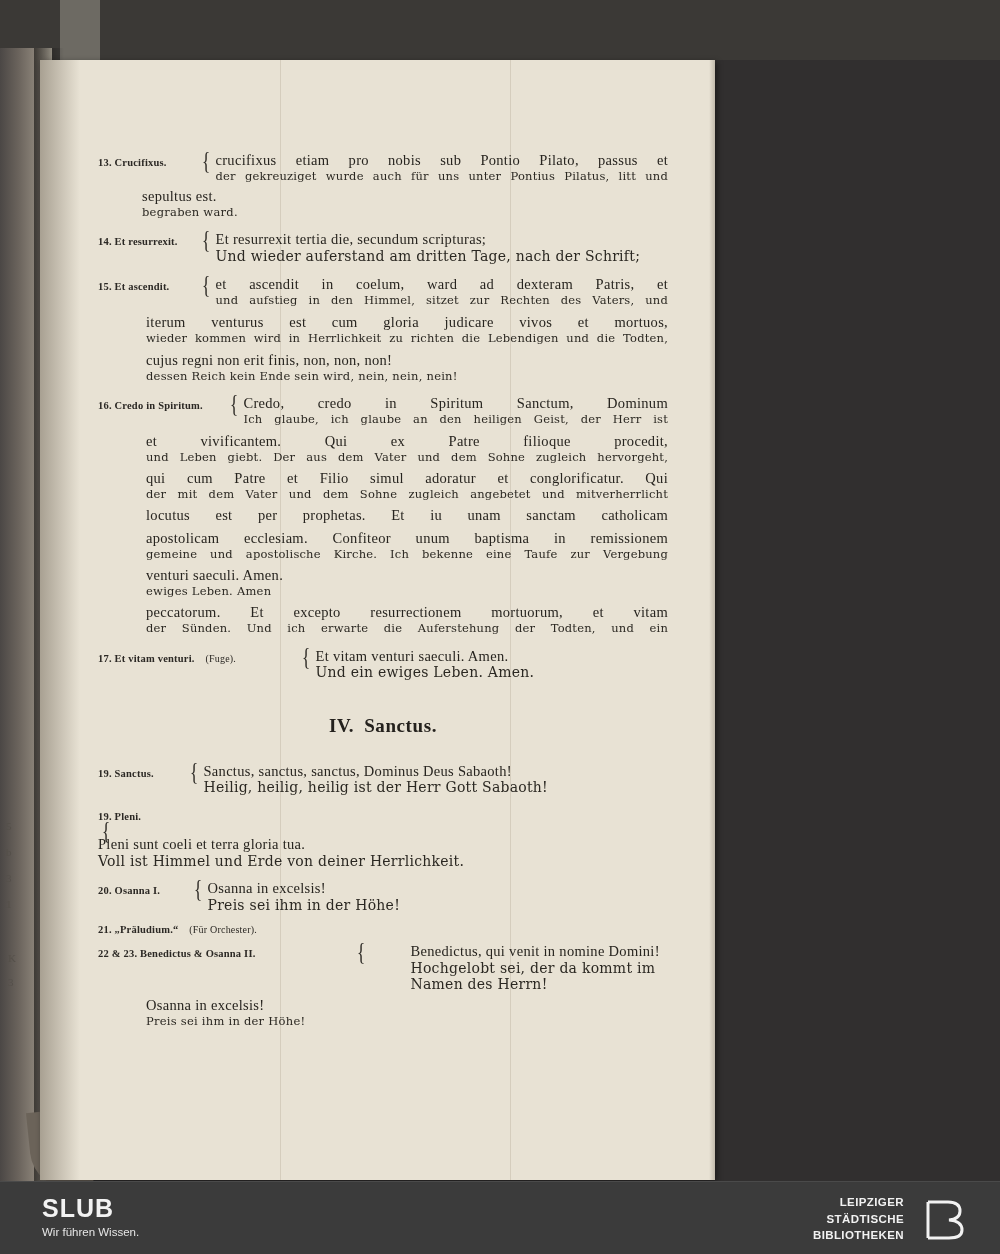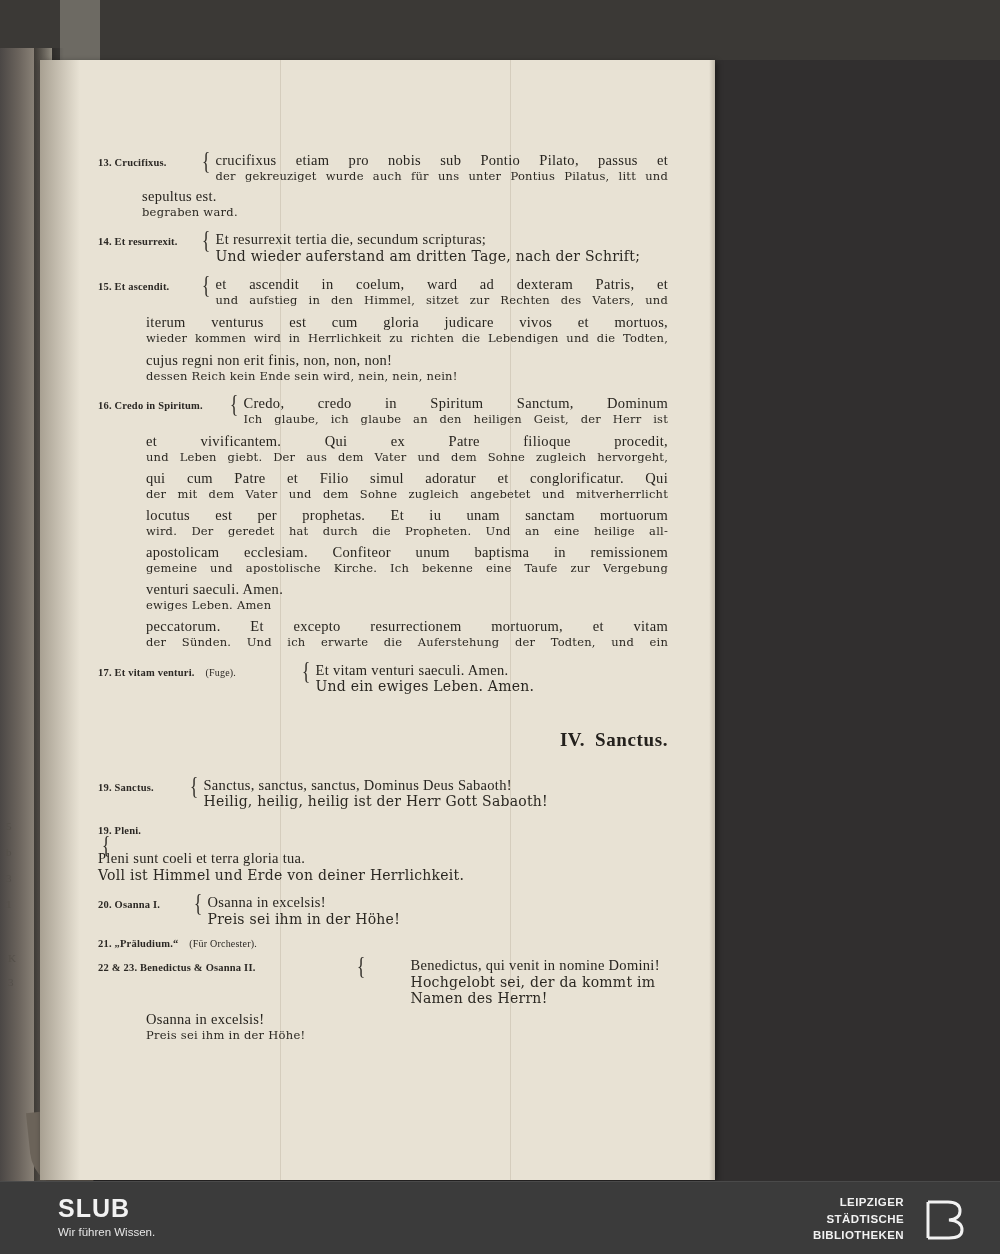--- a/index.html
+++ b/index.html
@@ -162,38 +162,38 @@
     color: #2b2822;
     text-align: justify;
     text-align-last: justify;
     letter-spacing: 0.2px;
   }
 
   h2.section {
     font-family: "Liberation Serif", serif;
     font-size: 19px;
     font-weight: bold;
-    text-align: right;
+    text-align: center;
     color: #24211d;
     margin: 34px 0 26px 0;
     letter-spacing: 0.6px;
   }
   h2.section .numeral { margin-right: 10px; }
 
   
   #footer {
     position: absolute;
     left: 0; bottom: 0;
     width: 1000px; height: 72px;
     background: #3b3b3b;
     border-top: 1px solid #4a4a4a;
   }
   #slub {
     position: absolute;
-    left: 58px; top: 12px;
+    left: 42px; top: 12px;
     color: #f2f2f2;
   }
   #slub .slub-name {
     font-family: "Liberation Sans", sans-serif;
     font-size: 25px;
     font-weight: bold;
     letter-spacing: 1px;
   }
   #slub .slub-tag {
     font-family: "Liberation Sans", sans-serif;
@@ -303,22 +303,21 @@
       <div style="margin-left:48px; margin-top:7px; width:522px;">
         <div class="linepair">
           <div class="justify-lat">et vivificantem.      Qui ex Patre          filioque        procedit,</div>
           <div class="justify-ger">und Leben giebt.   Der aus dem Vater und dem Sohne zugleich hervorgeht,</div>
         </div>
         <div class="linepair" style="margin-top:6px;">
           <div class="justify-lat">qui cum Patre et Filio simul adoratur et conglorificatur.   Qui</div>
           <div class="justify-ger">der mit dem Vater und dem Sohne zugleich angebetet und mitverherrlicht</div>
         </div>
         <div class="linepair" style="margin-top:6px;">
-          <div class="justify-lat">locutus est per prophetas.   Et iu unam sanctam mortuorum</div>
-          <div class="justify-ger">wird.    Der geredet hat durch die Propheten.    Und an eine heilige all-</div>
+          <div class="justify-lat">locutus est per prophetas.   Et iu unam sanctam catholicam</div>
         </div>
         <div class="linepair" style="margin-top:6px;">
           <div class="justify-lat">apostolicam ecclesiam.  Confiteor unum baptisma in remissionem</div>
           <div class="justify-ger">gemeine und apostolische Kirche.   Ich bekenne eine Taufe zur Vergebung</div>
         </div>
         <div class="linepair" style="margin-top:6px;">
           <div class="cont-lat">venturi saeculi.  Amen.</div>
           <div class="cont-ger">ewiges Leben.   Amen</div>
         </div>
         <div class="linepair" style="margin-top:6px;">

